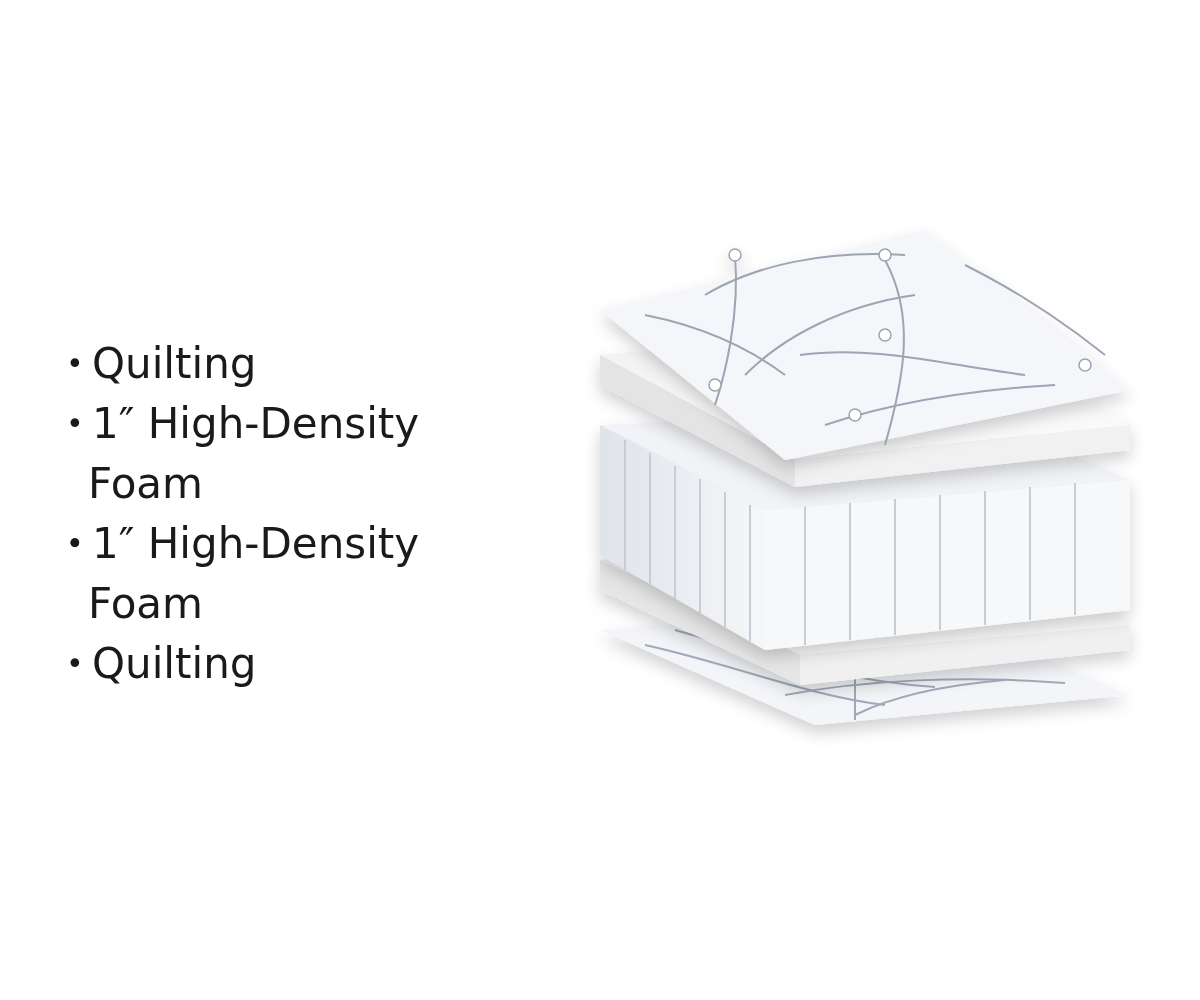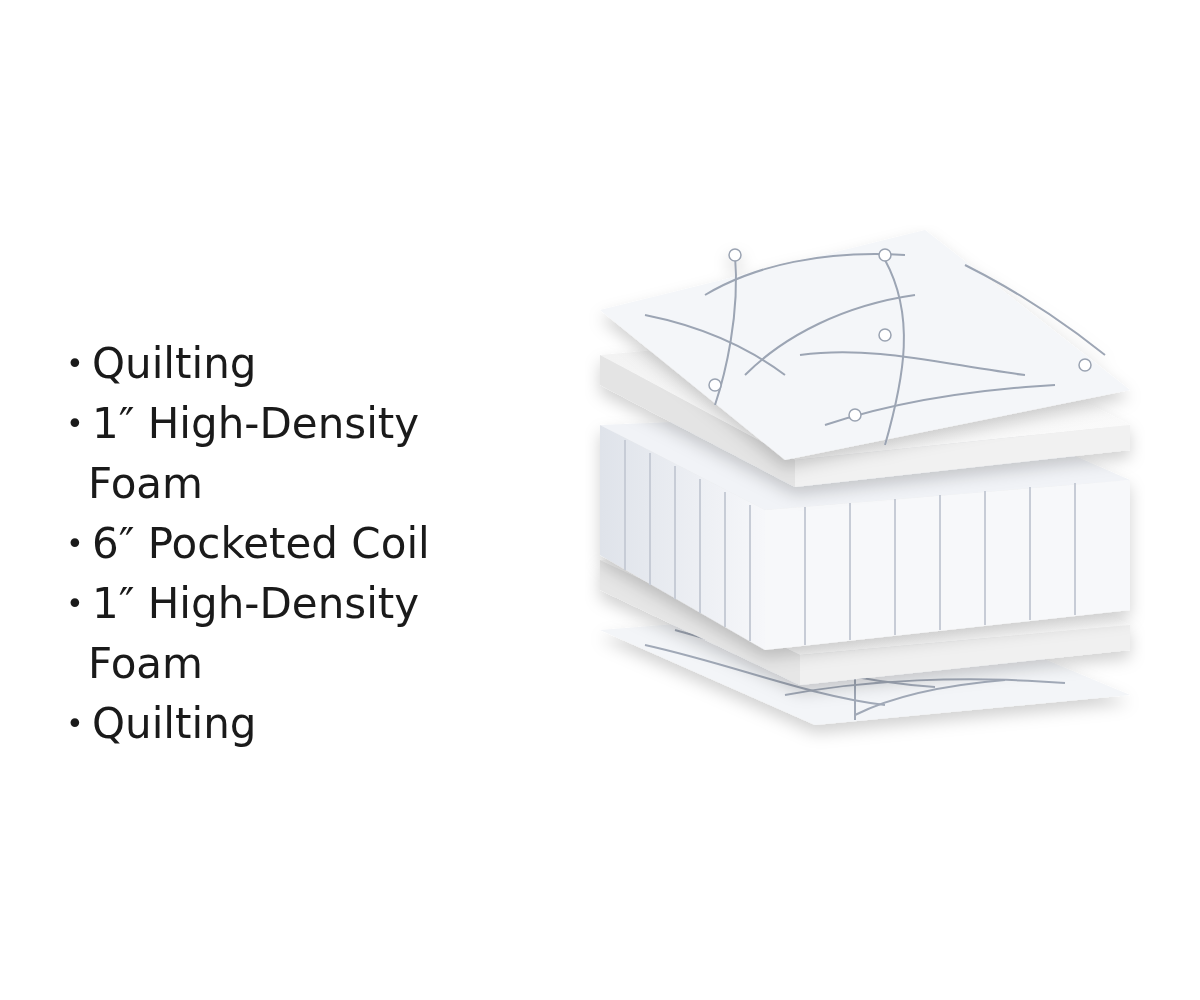--- a/index.html
+++ b/index.html
@@ -18,21 +18,20 @@
     <span class="bullet">•</span>
     <span>Quilting</span>
   </div>
   <div class="item">
     <span class="bullet">•</span>
     <span>1″ High-Density</span>
     <span class="cont">Foam</span>
   </div>
   <div class="item">
     <span class="bullet">•</span>
-    <span>6″ Pocketed Coil</span>
   </div>
   <div class="item">
     <span class="bullet">•</span>
     <span>1″ High-Density</span>
     <span class="cont">Foam</span>
   </div>
   <div class="item">
     <span class="bullet">•</span>
     <span>Quilting</span>
   </div>

